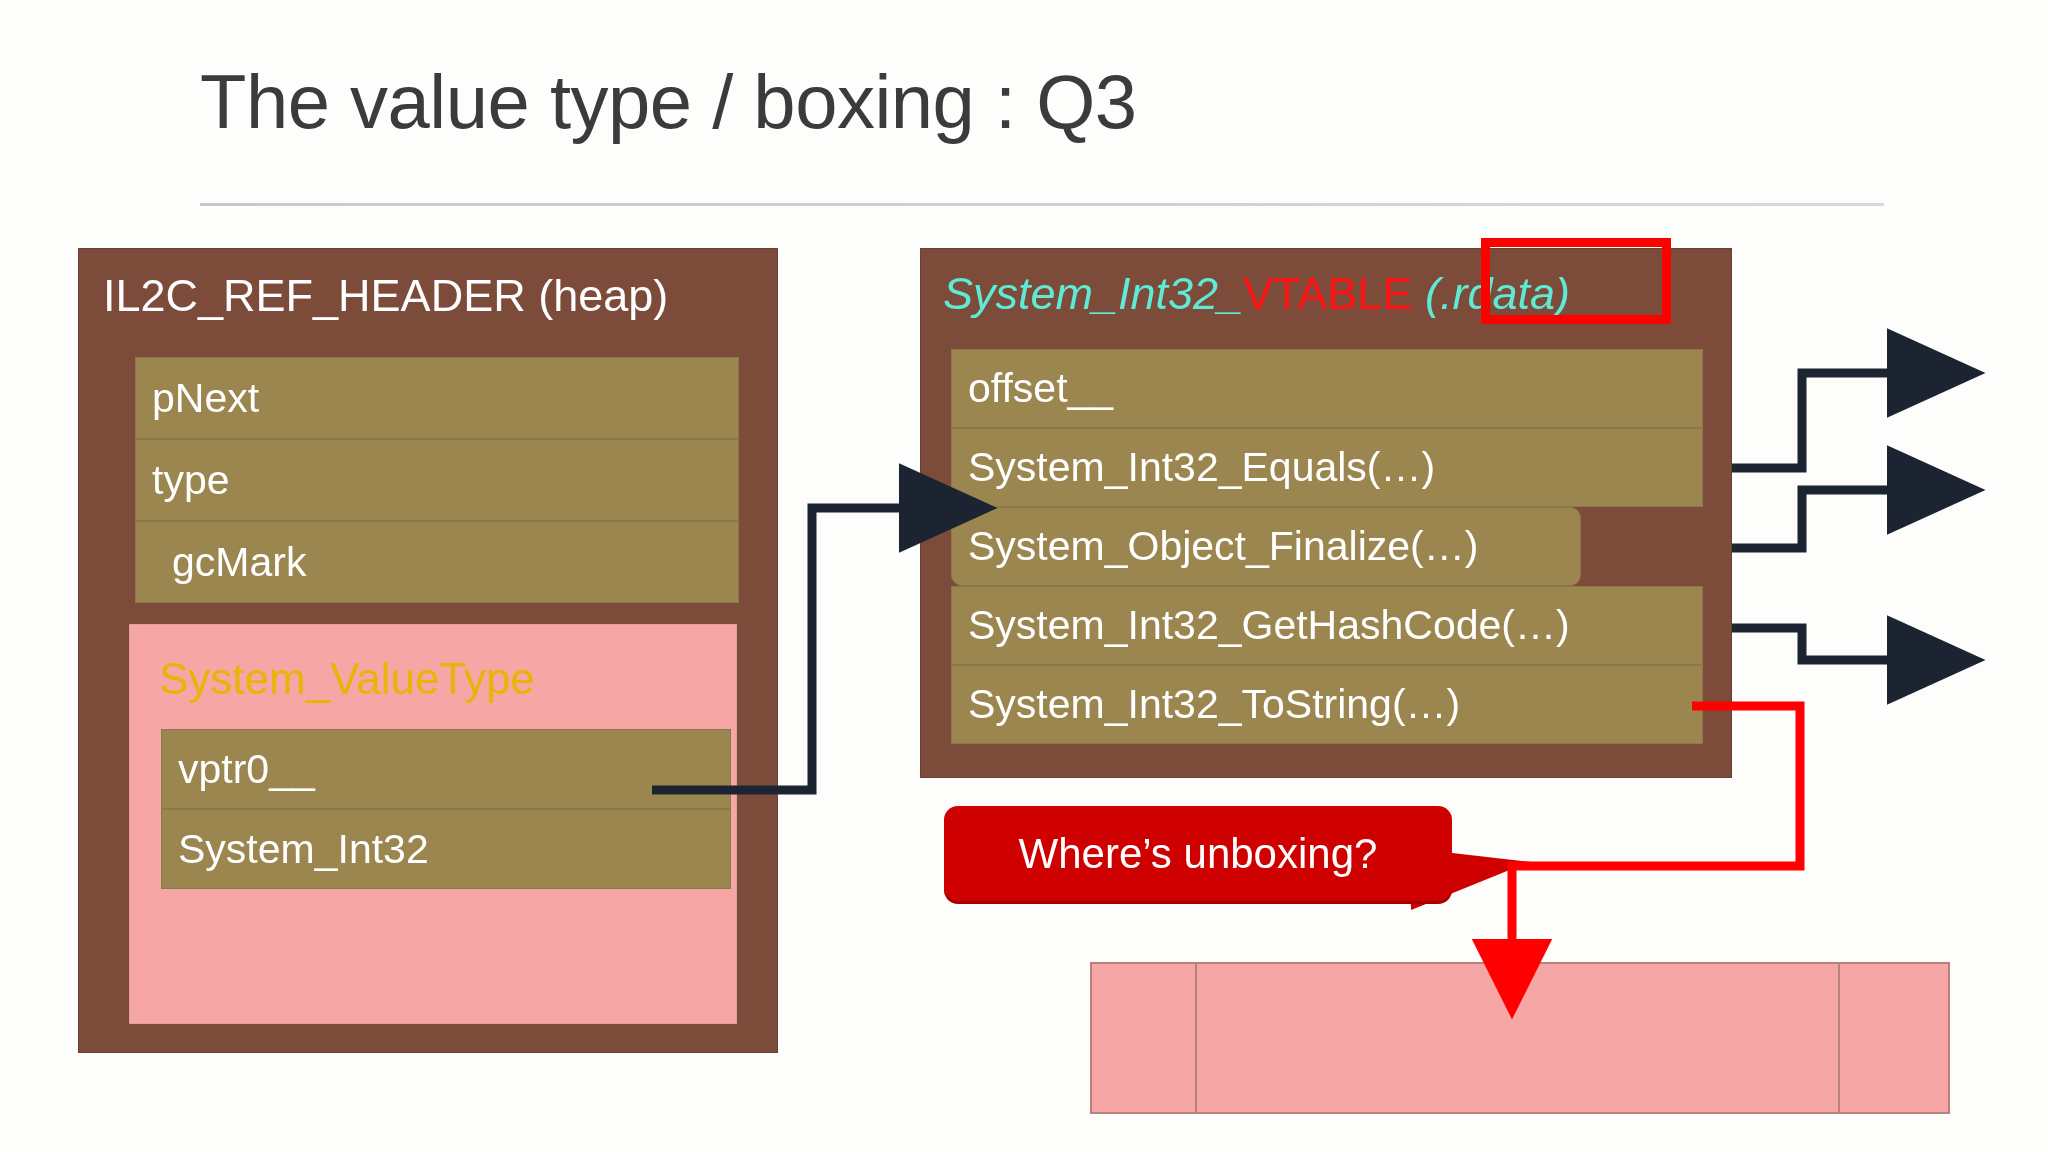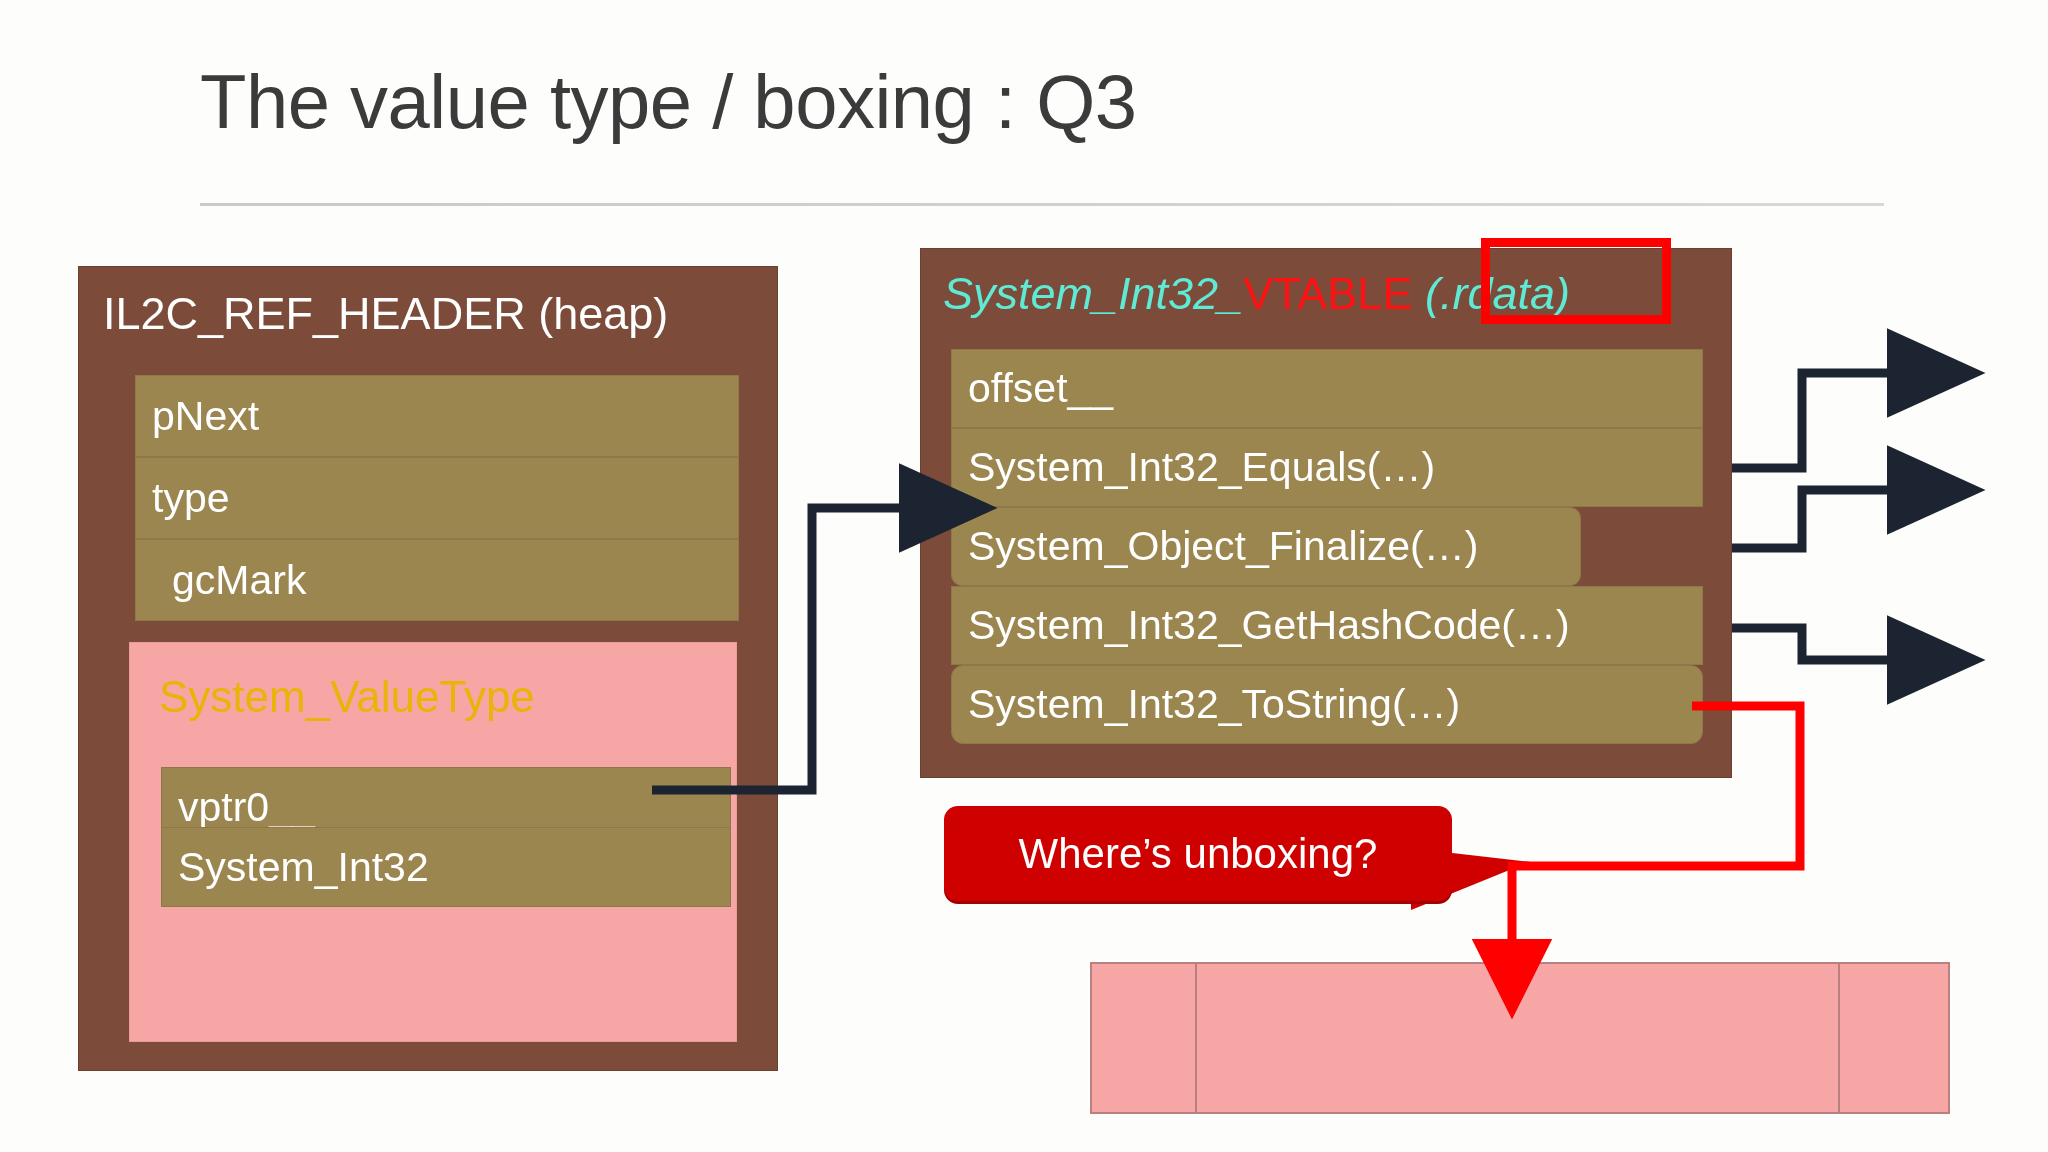--- a/index.html
+++ b/index.html
@@ -33,44 +33,44 @@
     position:absolute;background:#9C8650;border:1px solid #8d784a;
     box-sizing:border-box;color:#ffffff;font-size:41px;
     display:flex;align-items:center;padding-left:16px;white-space:nowrap;
   }
   .pink-panel{position:absolute;background:#F7A6A6;border:1px solid #e79b9b;box-sizing:border-box;}
   .pink-label{
     position:absolute;color:#eab308;font-size:44px;white-space:nowrap;
   }
 
   
-  #left-box{left:78px;top:266px;width:700px;height:805px;}
+  #left-box{left:78px;top:248px;width:700px;height:805px;}
   #left-box-title{left:24px;top:24px;}
   #row-pnext{left:56px;top:108px;width:604px;height:82px;}
   #row-type{left:56px;top:190px;width:604px;height:82px;}
   #row-gcmark{left:56px;top:272px;width:604px;height:82px;padding-left:36px;}
   #vt-panel{left:50px;top:375px;width:608px;height:400px;}
   #vt-panel-label{left:80px;top:405px;}
-  #row-vptr0{left:82px;top:480px;width:570px;height:80px;margin-top:20px;}
+  #row-vptr0{left:82px;top:480px;width:570px;height:80px;}
   #row-sysint32{left:82px;top:560px;width:570px;height:80px;}
 
   
   #right-box{left:920px;top:248px;width:812px;height:530px;}
   #right-box-title{left:22px;top:22px;}
   .vt-word-white{color:#5eead4;font-style:italic;}
   .vt-word-red{color:#FF1111;}
   #rdata-outline{
     position:absolute;left:1481px;top:238px;width:190px;height:86px;
     border:9px solid #FF0000;box-sizing:border-box;
   }
   #row-offset{left:30px;top:100px;width:752px;height:79px;}
   #row-equals{left:30px;top:179px;width:752px;height:79px;}
   #row-finalize{left:30px;top:258px;width:630px;height:79px;border-radius:11px;}
   #row-gethash{left:30px;top:337px;width:752px;height:79px;}
-  #row-tostring{left:30px;top:416px;width:752px;height:79px;border-radius:12px;}
+  #row-tostring{left:30px;top:416px;width:752px;height:79px;}
 
   
   #callout{
     position:absolute;left:920px;top:806px;width:508px;height:95px;
     background:#CE0000;border-radius:14px;
     display:flex;align-items:center;justify-content:center;
     color:#ffffff;font-size:42px;
     box-shadow:0 3px 0 #a50000;
     margin-left:24px;
   }

